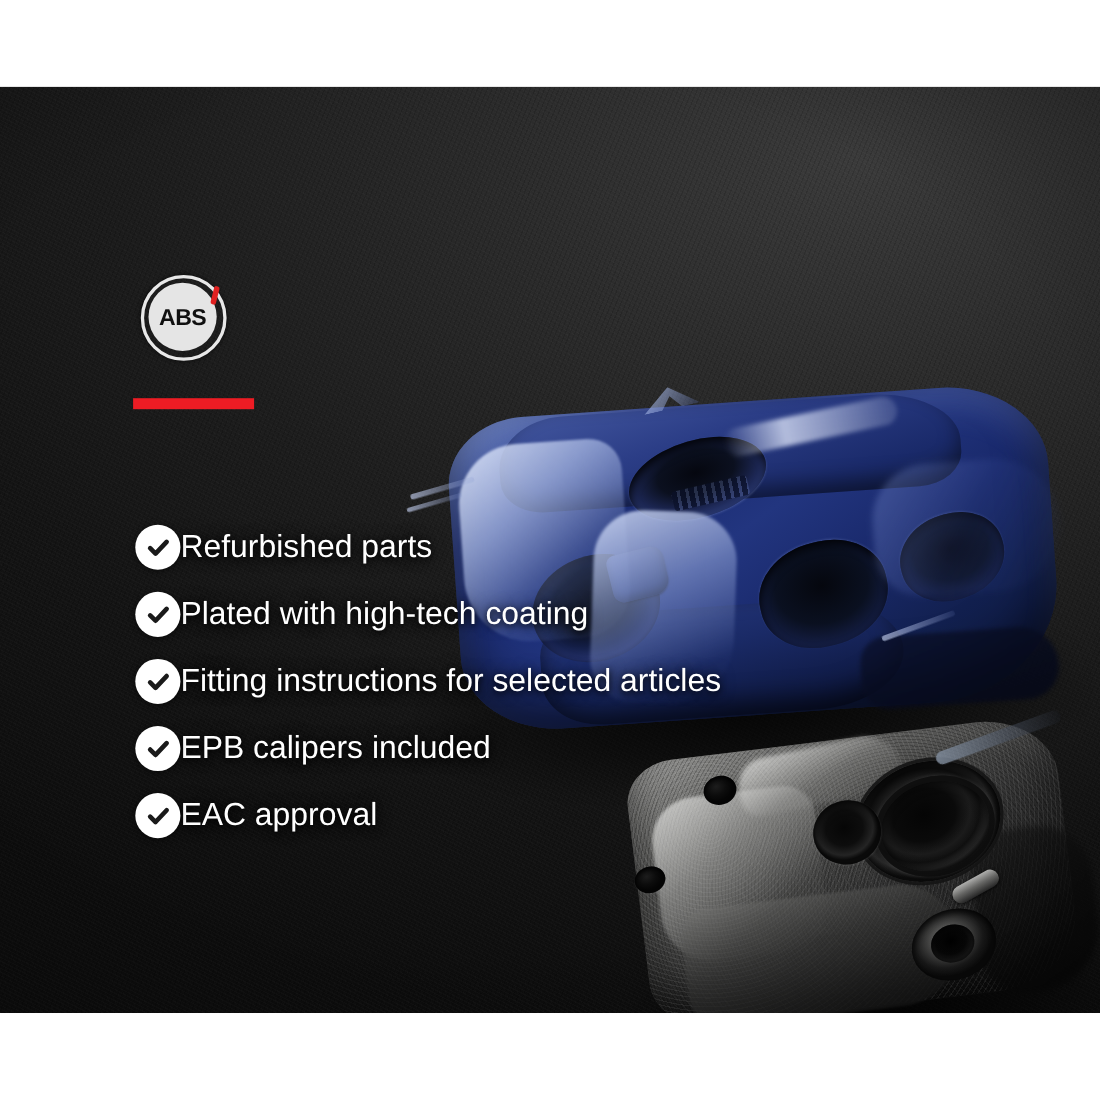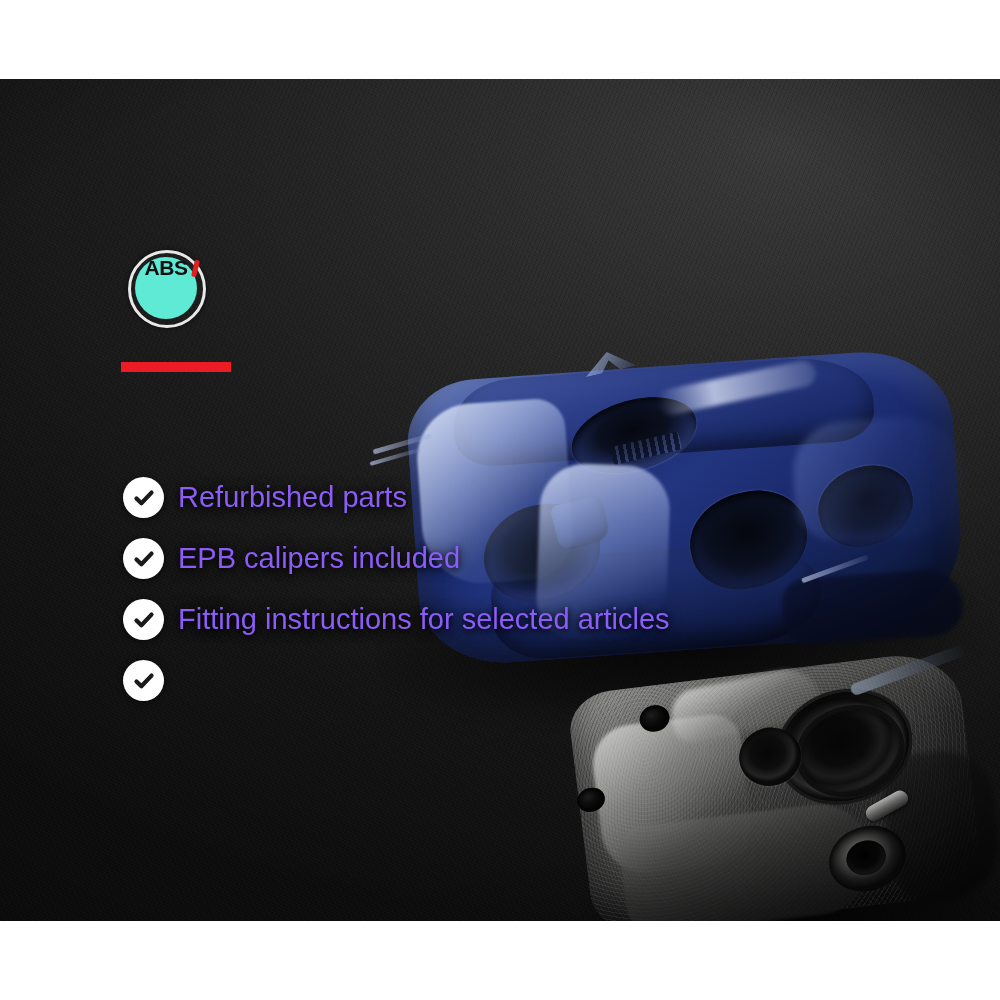--- a/index.html
+++ b/index.html
@@ -77,23 +77,23 @@
     width: 72px; height: 72px;
     border-radius: 50%;
     border: 3px solid #e8e8e8;
     box-shadow: 0 0 5px rgba(0,0,0,.7);
   }
   .logo-core {
     position: absolute;
     left: 9px; top: 9px;
     width: 62px; height: 62px;
     border-radius: 50%;
-    background: #5eead4;
+    background: #e5e5e5;
     display: flex;
-    align-items: flex-start;
+    align-items: center;
     justify-content: center;
   }
   .logo-core span {
     font-family: "Liberation Sans", sans-serif;
     font-weight: bold;
     font-size: 21px;
     letter-spacing: -0.5px;
     color: #101010;
     line-height: 1;
   }
@@ -152,23 +152,22 @@
     height: 41px;
     border-radius: 50%;
     background: #ffffff;
     display: flex;
     align-items: center;
     justify-content: center;
     box-shadow: 0 1px 6px rgba(0,0,0,.6);
   }
   .check svg { display: block; }
   .feature-label {
-    margin-left: 14px;
     font-size: 29px;
-    color: #8b5cf6;
+    color: #ffffff;
     text-shadow: 0 2px 6px rgba(0,0,0,.9), 0 0 14px rgba(0,0,0,.75);
     white-space: nowrap;
     line-height: 1;
   }
 
   
   .site-url {
     position: absolute;
     left: 120px;
     top: 820px;
@@ -536,47 +535,56 @@
 
       <div class="feature">
         <span class="check">
           <svg width="26" height="26" viewBox="0 0 26 26" aria-hidden="true">
             <path d="M5.5 13.4 L10.4 18.3 L20.5 7.6" fill="none" stroke="#1a1a1a" stroke-width="4.2" stroke-linecap="round" stroke-linejoin="round"></path>
           </svg>
         </span>
         <span class="feature-label">Refurbished parts</span>
       </div>
 
+      <div class="feature">
+        <span class="check">
+          <svg width="26" height="26" viewBox="0 0 26 26" aria-hidden="true">
+            <path d="M5.5 13.4 L10.4 18.3 L20.5 7.6" fill="none" stroke="#1a1a1a" stroke-width="4.2" stroke-linecap="round" stroke-linejoin="round"></path>
+          </svg>
+        </span>
+        <span class="feature-label">Plated with high-tech coating</span>
+      </div>
+
+      <div class="feature">
+        <span class="check">
+          <svg width="26" height="26" viewBox="0 0 26 26" aria-hidden="true">
+            <path d="M5.5 13.4 L10.4 18.3 L20.5 7.6" fill="none" stroke="#1a1a1a" stroke-width="4.2" stroke-linecap="round" stroke-linejoin="round"></path>
+          </svg>
+        </span>
+        <span class="feature-label">Fitting instructions for selected articles</span>
+      </div>
 
       <div class="feature">
         <span class="check">
           <svg width="26" height="26" viewBox="0 0 26 26" aria-hidden="true">
             <path d="M5.5 13.4 L10.4 18.3 L20.5 7.6" fill="none" stroke="#1a1a1a" stroke-width="4.2" stroke-linecap="round" stroke-linejoin="round"></path>
           </svg>
         </span>
         <span class="feature-label">EPB calipers included</span>
       </div>
 
       <div class="feature">
         <span class="check">
           <svg width="26" height="26" viewBox="0 0 26 26" aria-hidden="true">
             <path d="M5.5 13.4 L10.4 18.3 L20.5 7.6" fill="none" stroke="#1a1a1a" stroke-width="4.2" stroke-linecap="round" stroke-linejoin="round"></path>
           </svg>
         </span>
-        <span class="feature-label">Fitting instructions for selected articles</span>
+        <span class="feature-label">EAC approval</span>
       </div>
 
-      <div class="feature">
-        <span class="check">
-          <svg width="26" height="26" viewBox="0 0 26 26" aria-hidden="true">
-            <path d="M5.5 13.4 L10.4 18.3 L20.5 7.6" fill="none" stroke="#1a1a1a" stroke-width="4.2" stroke-linecap="round" stroke-linejoin="round"></path>
-          </svg>
-        </span>
-      </div>
-
     </div>
 
 
   </div>
 
   <div class="strip strip-bottom"></div>
 
 </div>
 
 </body></html>

